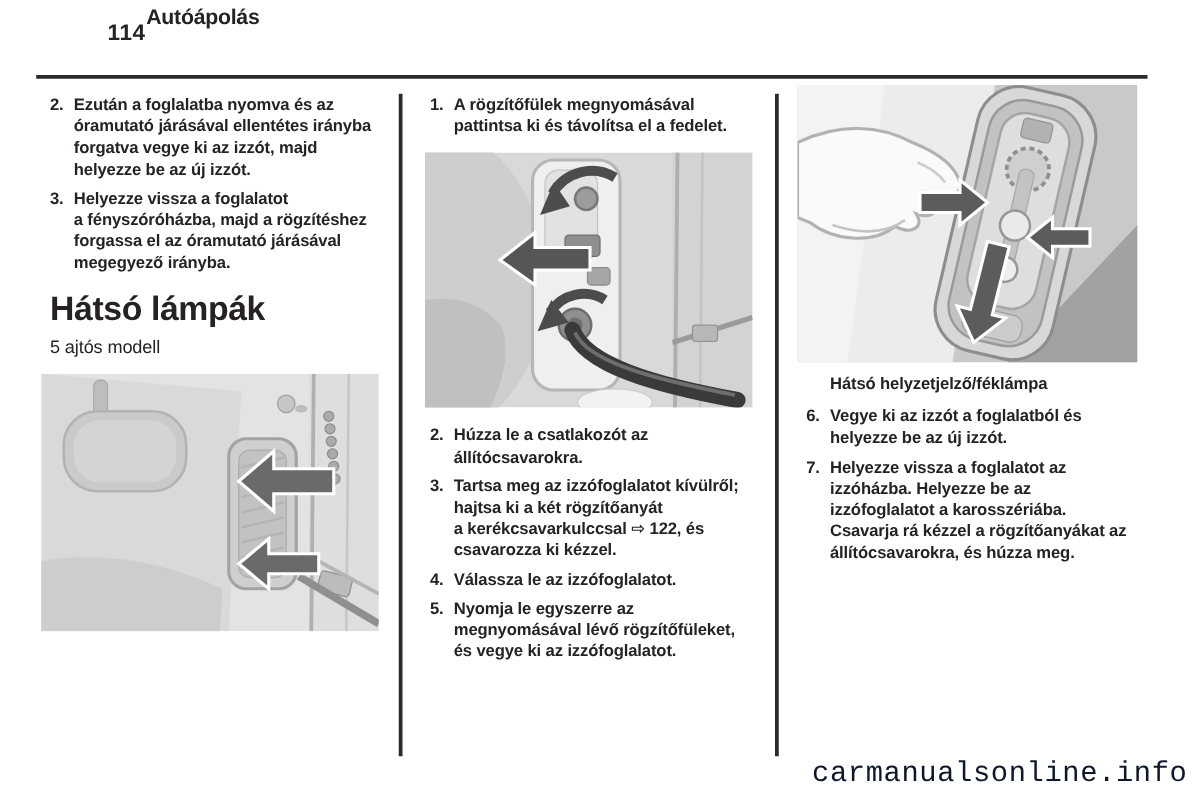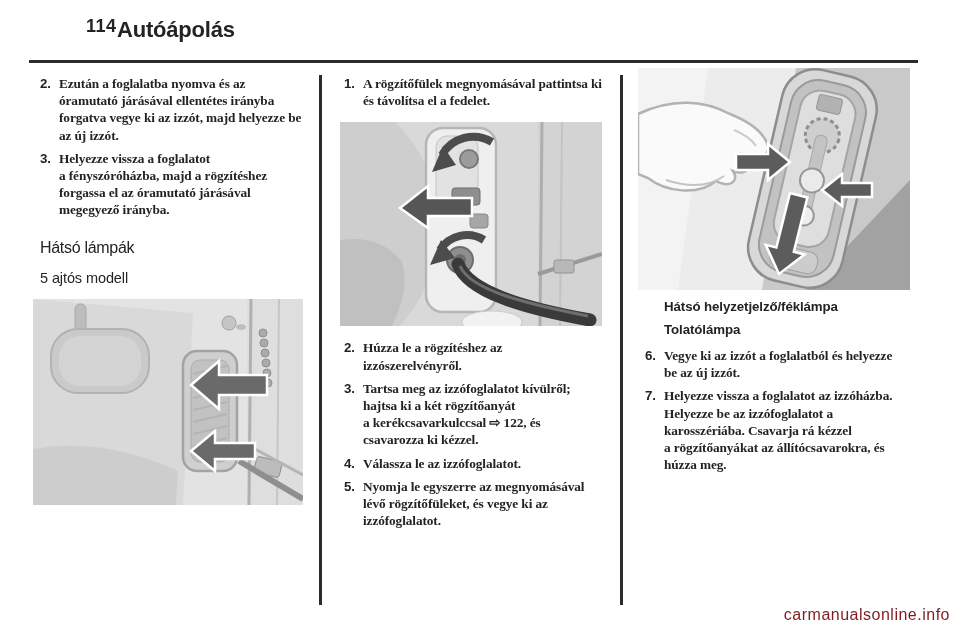--- a/index.html
+++ b/index.html
@@ -1,46 +1,46 @@
 <!DOCTYPE html>
 <html><head>
 <meta charset="utf-8">
 <style>
   html,body{margin:0;padding:0;width:960px;height:642px;background:#ffffff;overflow:hidden;}
   body{font-family:"Liberation Sans","DejaVu Sans",sans-serif;color:#262223;position:relative;}
 
   .pagenum{position:absolute;left:40px;top:16px;font-size:18px;font-weight:bold;letter-spacing:0.5px;margin-left:46px;}
-  .chapter{position:absolute;left:117px;top:17px;font-size:22px;font-weight:bold;letter-spacing:-0.2px;}
+  .chapter{position:absolute;left:117px;top:4px;font-size:17px;font-weight:bold;letter-spacing:-0.2px;}
   .hrule{position:absolute;left:29px;top:60px;width:889px;height:3px;background:#2c2b2b;}
 
   .col{position:absolute;top:75px;font-size:13.3px;line-height:17.2px;font-weight:bold;letter-spacing:-0.1px;}
   #col1{left:40px;width:264px;}
   #col2{left:344px;width:258px;}
   #col3{left:645px;width:262px;}
   .sep{position:absolute;top:75px;width:3px;height:530px;background:#2c2b2b;}
   #sep1{left:319px;}
   #sep2{left:620px;}
 
   .li{display:flex;margin:0 0 6px 0;}
   .li .num{flex:0 0 19px;}
-  .li .txt{flex:1;font-family:Liberation Serif, serif;}
-
-  .heading{font-size:16px;font-weight:normal;letter-spacing:-0.3px;margin:20px 0 0 0;}
+  .li .txt{flex:1;}
+
+  .heading{font-size:27px;font-weight:bold;letter-spacing:-0.3px;margin:20px 0 0 0;}
   .subheading{font-size:14.5px;font-weight:normal;margin:14px 0 12px 0;}
 
   .bulbintro{margin:0 0 5.5px 19px;}
   .bulbline{margin:0 0 5.5px 19px;}
   .gap-top{margin-top:9px;}
 
   .figure{display:block;}
   #fig1{margin:2px 0 0 -7px;}
   #fig2{margin:13px 0 13px -4px;}
   #fig3{margin:-7px 0 8px -7px;}
 
-  .watermark{position:absolute;right:10px;top:606px;font-size:16px;font-weight:normal;color:#7f1d1d;letter-spacing:0.5px;}
+  .watermark{position:absolute;right:10px;top:606px;font-size:23px;font-weight:normal;color:#0f172a;letter-spacing:0.5px;font-family:Liberation Mono, monospace;}
 </style>
 </head>
 <body>
 
 <div class="pagenum">114</div>
 <div class="chapter">Autóápolás</div>
 <div class="hrule"></div>
 
 <div class="col" id="col1">
 
@@ -134,21 +134,21 @@
     <path d="M152,20 A36,36 0 0 0 102,33" stroke="#4c4c4c" stroke-width="8" fill="none"></path>
     <polygon points="92,50 103,24 116,43" fill="#4c4c4c"></polygon>
     <path d="M144,118 A32,32 0 0 0 100,128" stroke="#4c4c4c" stroke-width="8" fill="none"></path>
     <polygon points="90,143 101,118 115,136" fill="#4c4c4c"></polygon>
 
     <polygon points="60,86 88,64 88,76 132,76 132,94 88,94 88,106" fill="#565656" stroke="#ffffff" stroke-width="2.5"></polygon>
   </svg>
 
   <div class="li">
     <span class="num">2.</span>
-    <span class="txt">Húzza le a rögzítéshez az izzószerelvényről.</span>
+    <span class="txt">Húzza le a csatlakozót az állítócsavarokra.</span>
   </div>
   <div class="li">
     <span class="num">3.</span>
     <span class="txt">Tartsa meg az izzófoglalatot kívülről; hajtsa ki a két rögzítőanyát a&nbsp;kerékcsavarkulccsal ⇨ 122, és csavarozza ki kézzel.</span>
   </div>
   <div class="li">
     <span class="num">4.</span>
     <span class="txt">Válassza le az izzófoglalatot.</span>
   </div>
   <div class="li">
@@ -182,21 +182,20 @@
     <path d="M0,46 C34,30 66,32 92,46 C112,54 126,64 130,78 C132,88 120,92 106,87 C116,99 109,108 95,103 C102,114 91,120 78,113 C60,128 28,124 10,110 L0,106 Z" fill="#fafafa" stroke="#b2b2b2" stroke-width="2.5"></path>
     <path d="M28,112 C52,120 72,118 86,108" fill="none" stroke="#c4c4c4" stroke-width="2"></path>
     <path d="M96,62 C106,66 114,72 118,78" fill="none" stroke="#cccccc" stroke-width="2"></path>
 
     <polygon points="152,94 130,76 130,86 98,86 98,102 130,102 130,112" fill="#5c5c5c" stroke="#ffffff" stroke-width="2.5"></polygon>
     <polygon points="184,122 204,106 204,115 234,115 234,129 204,129 204,138" fill="#5c5c5c" stroke="#ffffff" stroke-width="2.5"></polygon>
     <polygon points="150,207 130,182 141,182 141,126 159,126 159,182 170,182" fill="#5c5c5c" stroke="#ffffff" stroke-width="2.5" transform="rotate(14 150 170)"></polygon>
   </svg>
 
   <div class="bulbline">Hátsó helyzetjelző/féklámpa</div>
-  <div class="bulbline">Tolatólámpa</div>
 
   <div class="li gap-top">
     <span class="num">6.</span>
     <span class="txt">Vegye ki az izzót a foglalatból és helyezze be az új izzót.</span>
   </div>
   <div class="li">
     <span class="num">7.</span>
     <span class="txt">Helyezze vissza a foglalatot az izzóházba. Helyezze be az izzófoglalatot a karosszériába. Csavarja rá kézzel a&nbsp;rögzítőanyákat az állítócsavarokra, és húzza meg.</span>
   </div>
 </div>

